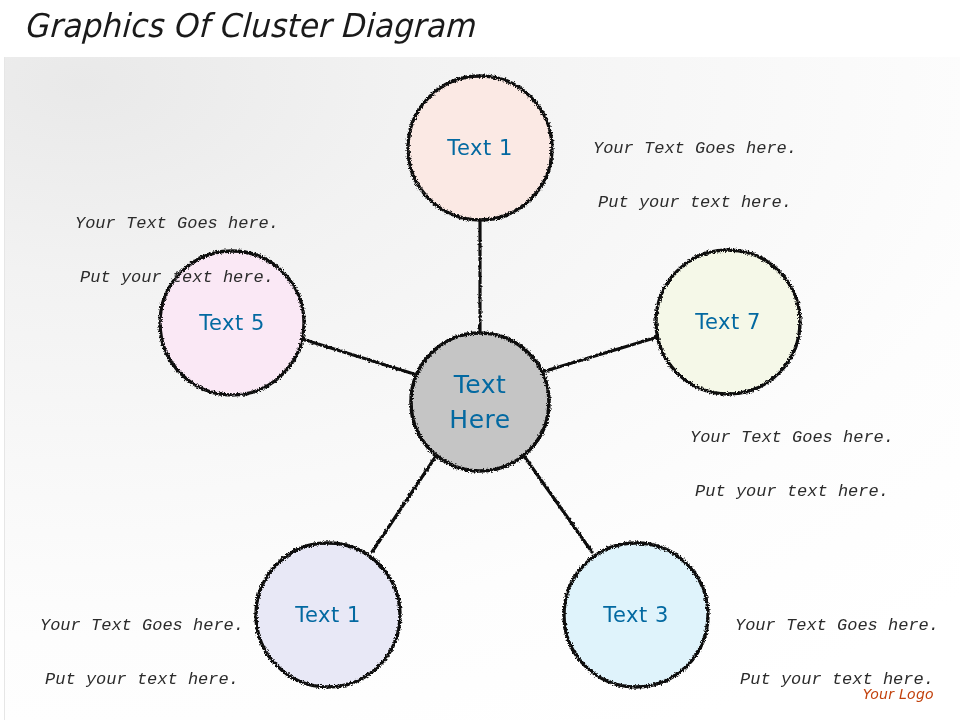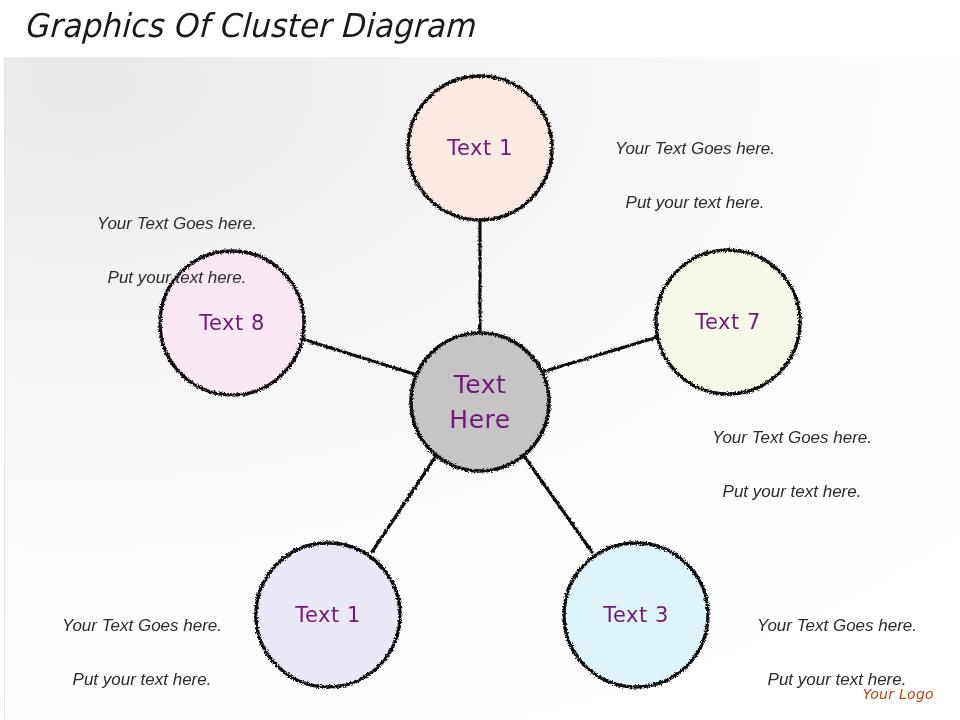--- a/index.html
+++ b/index.html
@@ -64,40 +64,40 @@
     top: 0;
     width: 960px;
     height: 720px;
   }
 
   
   .node-label {
     position: absolute;
     text-align: center;
     font-family: "DejaVu Sans", sans-serif;
-    color: #701a75;
+    color: #0369a1;
     letter-spacing: 0.5px;
     white-space: pre;
     pointer-events: none;
   }
   .node-label.satellite {
     font-size: 21px;
     line-height: 26px;
     width: 150px;
   }
   .node-label.hub {
     font-size: 25px;
     line-height: 34px;
     width: 150px;
   }
 
   
   .caption {
     position: absolute;
-    font-family: Liberation Sans, sans-serif;
+    font-family: Liberation Mono, monospace;
     font-size: 17px;
     font-style: italic;
     line-height: 27px;
     color: #2b2b2b;
     text-align: center;
     white-space: pre-line;
     width: 250px;
   }
 
   
@@ -164,21 +164,21 @@
 
     <g id="hub-group" filter="url(#rough)">
       <circle cx="480" cy="402" r="69" fill="#c5c5c5" stroke="#111111" stroke-width="3.6"></circle>
     </g>
   </svg>
 
   <div class="node-label satellite" style="left:405px; top:135px;">Text 1</div>
   <div class="node-label satellite" style="left:653px; top:309px;">Text 7</div>
   <div class="node-label satellite" style="left:561px; top:602px;">Text 3</div>
   <div class="node-label satellite" style="left:253px; top:602px;">Text 1</div>
-  <div class="node-label satellite" style="left:157px; top:310px;">Text 8</div>
+  <div class="node-label satellite" style="left:157px; top:310px;">Text 5</div>
 
   <div class="node-label hub" style="left:405px; top:403px;">Here</div>
   <div class="node-label hub" style="left:405px; top:368px;">Text</div>
 
   <div class="caption" style="left:570px; top:108px;">
     <div>Your Text Goes here.</div>
     <div>Put your text here.</div>
   </div>
 
   <div class="caption" style="left:52px; top:183px;">

